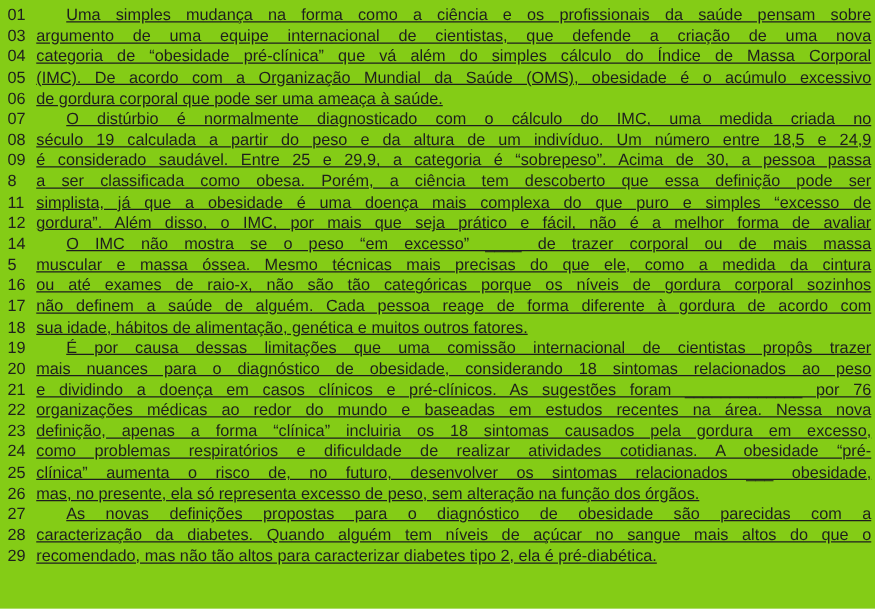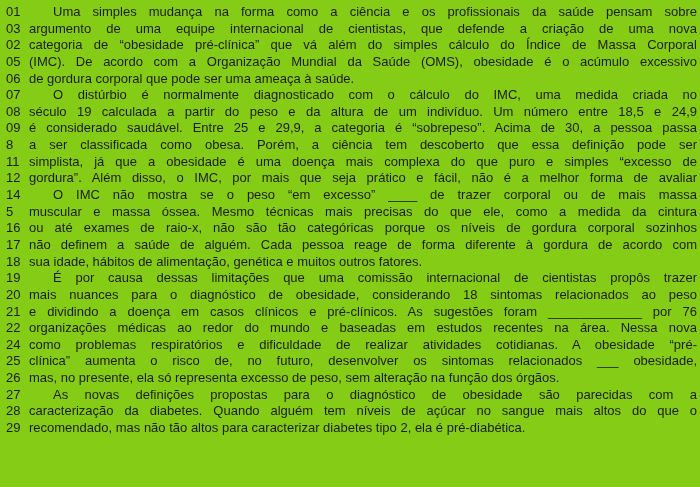--- a/index.html
+++ b/index.html
@@ -31,20 +31,21 @@
   .lineno {
     flex: 0 0 23px;
     text-align: left;
     letter-spacing: 0;
   }
   .linetext {
     flex: 1 1 auto;
     min-width: 0;
     white-space: normal;
     text-align: left;
+    text-decoration: underline;
   }
   .linetext.stretch {
     text-align: justify;
     text-align-last: justify;
     -moz-text-align-last: justify;
   }
   .linetext.indent {
     text-indent: 24px;
   }
 </style>
@@ -55,21 +56,21 @@
   <div class="text-body" id="text-body">
       <div class="line">
     <span class="lineno">01</span>
     <span class="linetext indent stretch">Uma simples mudança na forma como a ciência e os profissionais da saúde pensam sobre</span>
   </div>
       <div class="line">
     <span class="lineno">03</span>
     <span class="linetext stretch">argumento de uma equipe internacional de cientistas, que defende a criação de uma nova</span>
   </div>
       <div class="line">
-    <span class="lineno">02</span>
+    <span class="lineno">04</span>
     <span class="linetext stretch">categoria de “obesidade pré-clínica” que vá além do simples cálculo do Índice de Massa Corporal</span>
   </div>
       <div class="line">
     <span class="lineno">05</span>
     <span class="linetext stretch">(IMC). De acordo com a Organização Mundial da Saúde (OMS), obesidade é o acúmulo excessivo</span>
   </div>
       <div class="line">
     <span class="lineno">06</span>
     <span class="linetext">de gordura corporal que pode ser uma ameaça à saúde.</span>
   </div>
@@ -127,20 +128,24 @@
   </div>
       <div class="line">
     <span class="lineno">21</span>
     <span class="linetext stretch">e dividindo a doença em casos clínicos e pré-clínicos. As sugestões foram _____________ por 76</span>
   </div>
       <div class="line">
     <span class="lineno">22</span>
     <span class="linetext stretch">organizações médicas ao redor do mundo e baseadas em estudos recentes na área. Nessa nova</span>
   </div>
       <div class="line">
+    <span class="lineno">23</span>
+    <span class="linetext stretch">definição, apenas a forma “clínica” incluiria os 18 sintomas causados pela gordura em excesso,</span>
+  </div>
+      <div class="line">
     <span class="lineno">24</span>
     <span class="linetext stretch">como problemas respiratórios e dificuldade de realizar atividades cotidianas. A obesidade “pré-</span>
   </div>
       <div class="line">
     <span class="lineno">25</span>
     <span class="linetext stretch">clínica” aumenta o risco de, no futuro, desenvolver os sintomas relacionados ___ obesidade,</span>
   </div>
       <div class="line">
     <span class="lineno">26</span>
     <span class="linetext">mas, no presente, ela só representa excesso de peso, sem alteração na função dos órgãos.</span>

